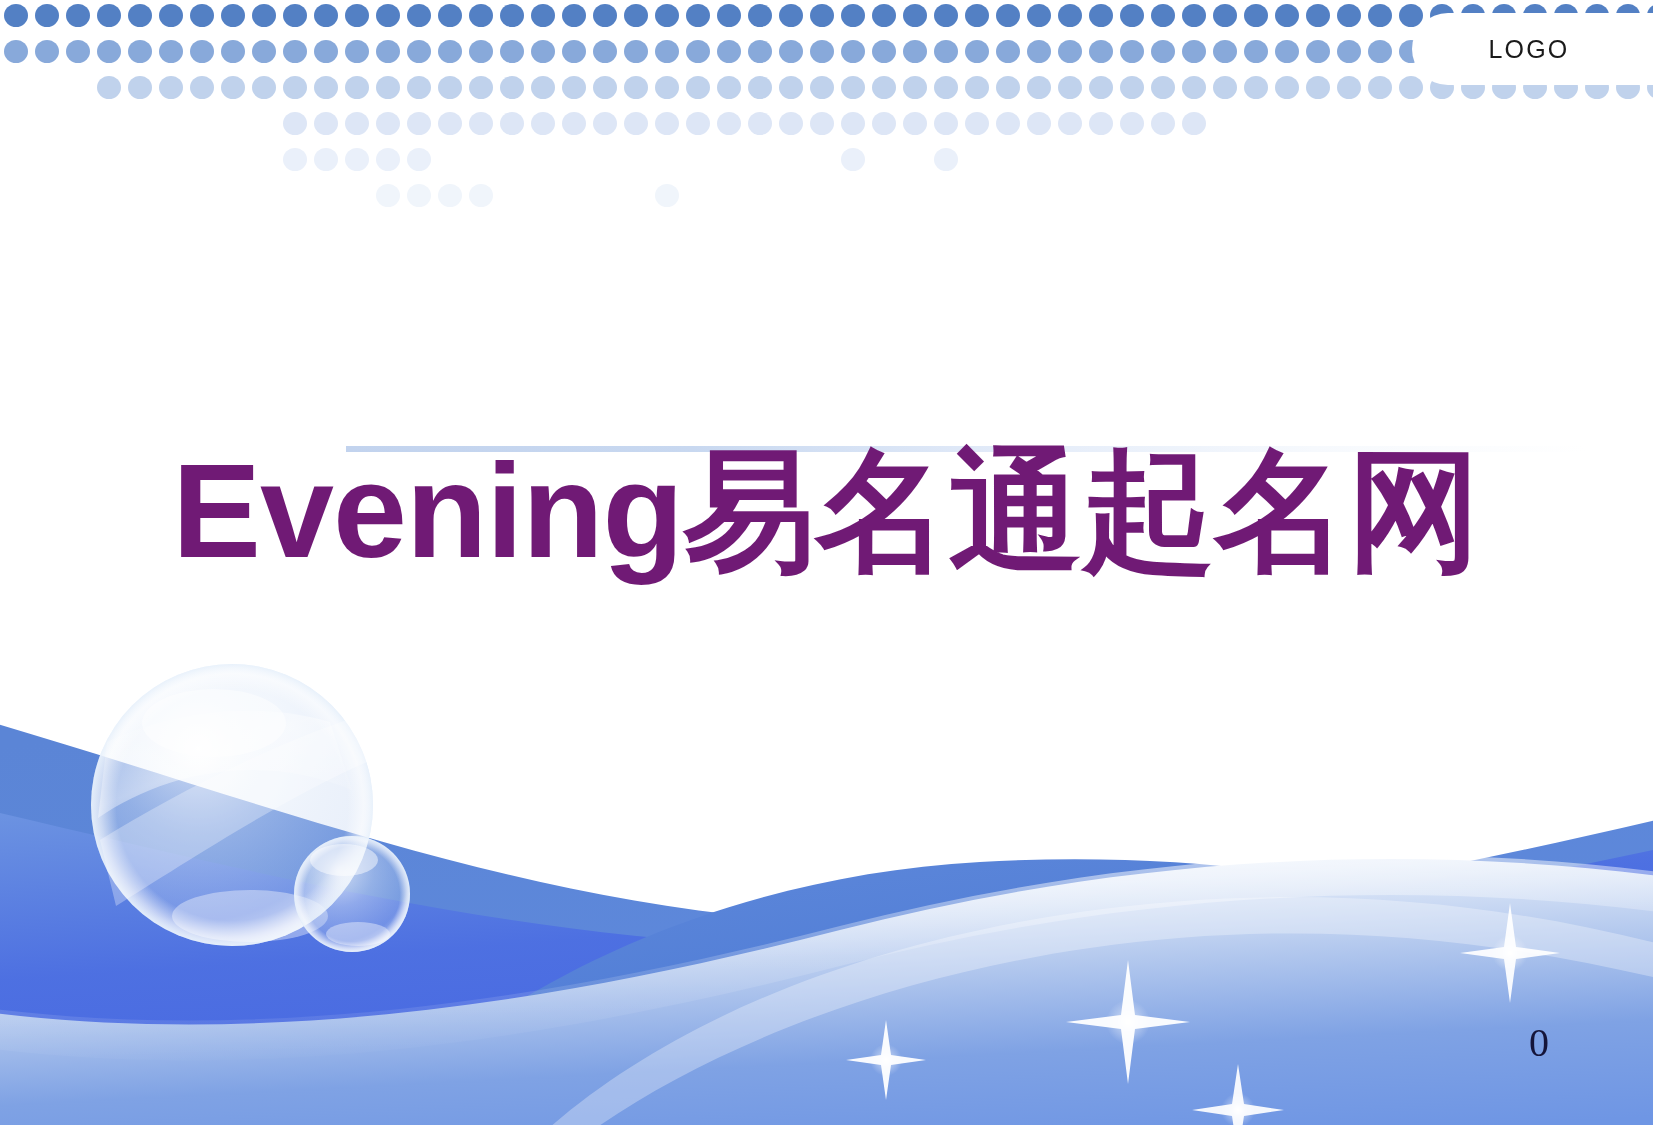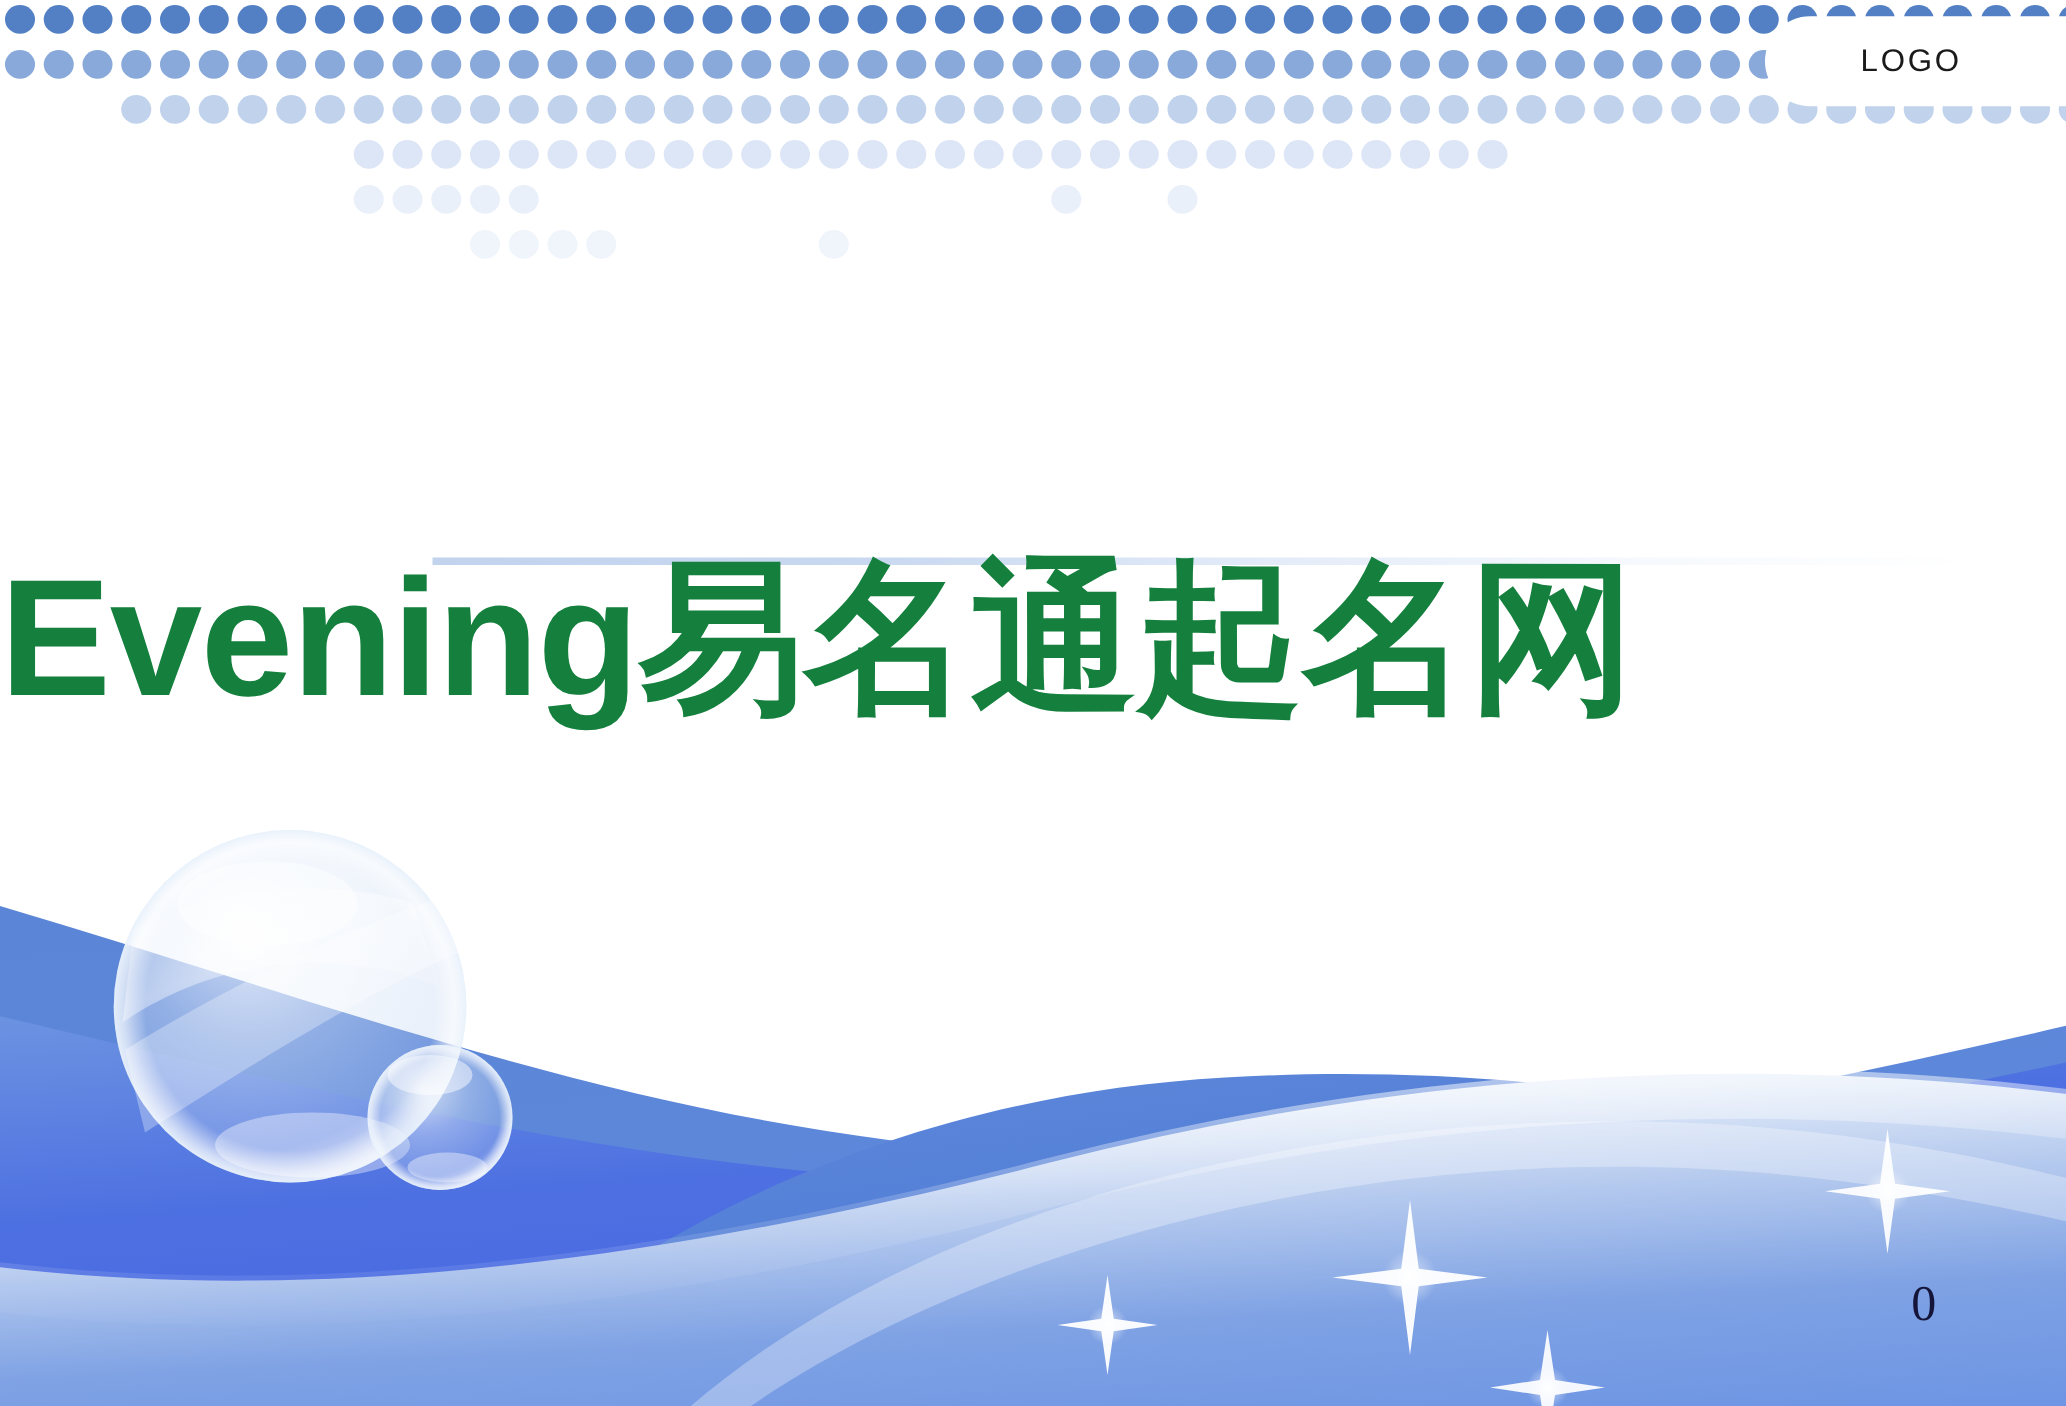--- a/index.html
+++ b/index.html
@@ -62,25 +62,25 @@
     top: 446px;
     width: 1240px;
     height: 6px;
     background: linear-gradient(to right, #c2d3ee 0%, #c8d8f0 28%, #e4ecf9 55%, #f6f9fd 78%, #ffffff 100%);
   }
   #title-line {
     position: absolute;
     left: 0px;
     top: 432px;
     width: 1653px;
-    text-align: left;
+    text-align: center;
     white-space: nowrap;
     font-size: 133px;
     font-weight: bold;
-    color: #15803d;
+    color: #701a75;
     line-height: 1.2;
     letter-spacing: -1px;
   }
   #title-line .cjk {
     letter-spacing: 0px;
   }
 
   
   #bottom-art {
     position: absolute;

